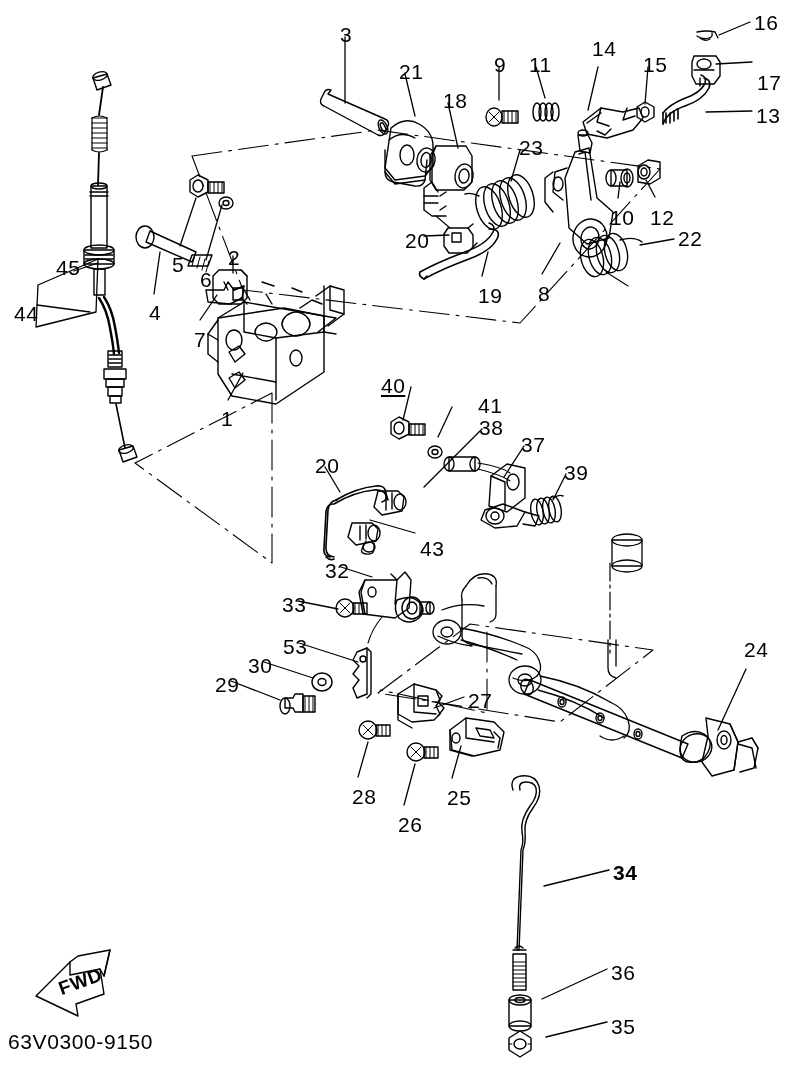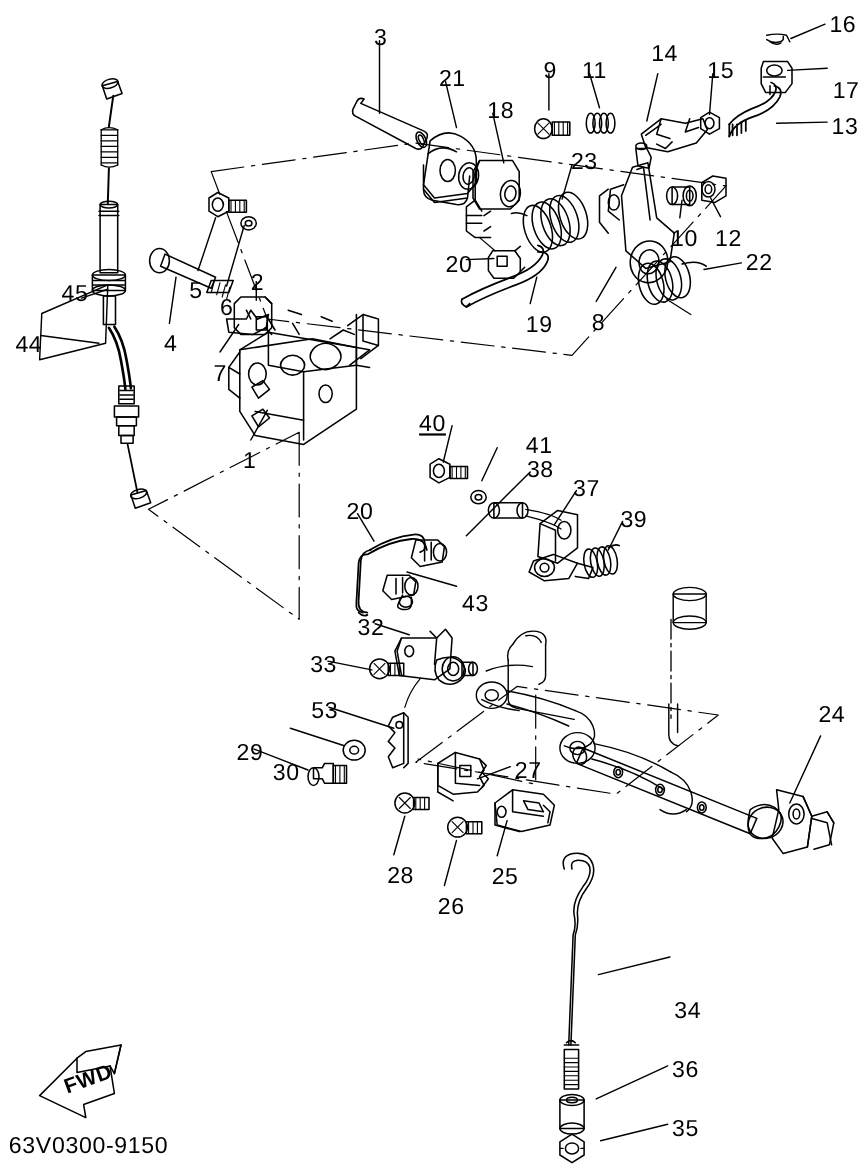--- a/index.html
+++ b/index.html
@@ -537,25 +537,25 @@
       <div class="callout" style="left: 405px; top: 230px;">20</div>
       <div class="callout" style="left: 399px; top: 61px;">21</div>
       <div class="callout" style="left: 678px; top: 228px;">22</div>
       <div class="callout" style="left: 519px; top: 137px;">23</div>
       <div class="callout" style="left: 744px; top: 639px;">24</div>
       <div class="callout" style="left: 447px; top: 787px;">25</div>
       <div class="callout" style="left: 398px; top: 814px;">26</div>
       <div class="callout" style="left: 468px; top: 690px;">27</div>
       <div class="callout" style="left: 352px; top: 786px;">28</div>
       <div class="callout" style="left: 215px; top: 674px;">29</div>
-      <div class="callout" style="left: 248px; top: 655px; margin-top: 37px;">30</div>
+      <div class="callout" style="left: 248px; top: 655px;">30</div>
       <div class="callout" style="left: 283px; top: 636px;">53</div>
       <div class="callout" style="left: 325px; top: 560px;">32</div>
       <div class="callout" style="left: 282px; top: 594px;">33</div>
-      <div class="callout" style="left: 613px; top: 908px;">34</div>
+      <div class="callout" style="left: 613px; top: 862px; font-weight: bold;">34</div>
       <div class="callout" style="left: 611px; top: 1016px;">35</div>
       <div class="callout" style="left: 611px; top: 962px;">36</div>
       <div class="callout" style="left: 521px; top: 434px;">37</div>
       <div class="callout" style="left: 479px; top: 417px;">38</div>
       <div class="callout" style="left: 564px; top: 462px;">39</div>
       <div class="callout" style="left: 381px; top: 375px; text-decoration: underline;">40</div>
       <div class="callout" style="left: 462px; top: 395px; margin-left: 16px;">41</div>
       <div class="callout" style="left: 315px; top: 455px;">20</div>
       <div class="callout" style="left: 420px; top: 538px;">43</div>
       <div class="callout" style="left: 14px; top: 303px;">44</div>

